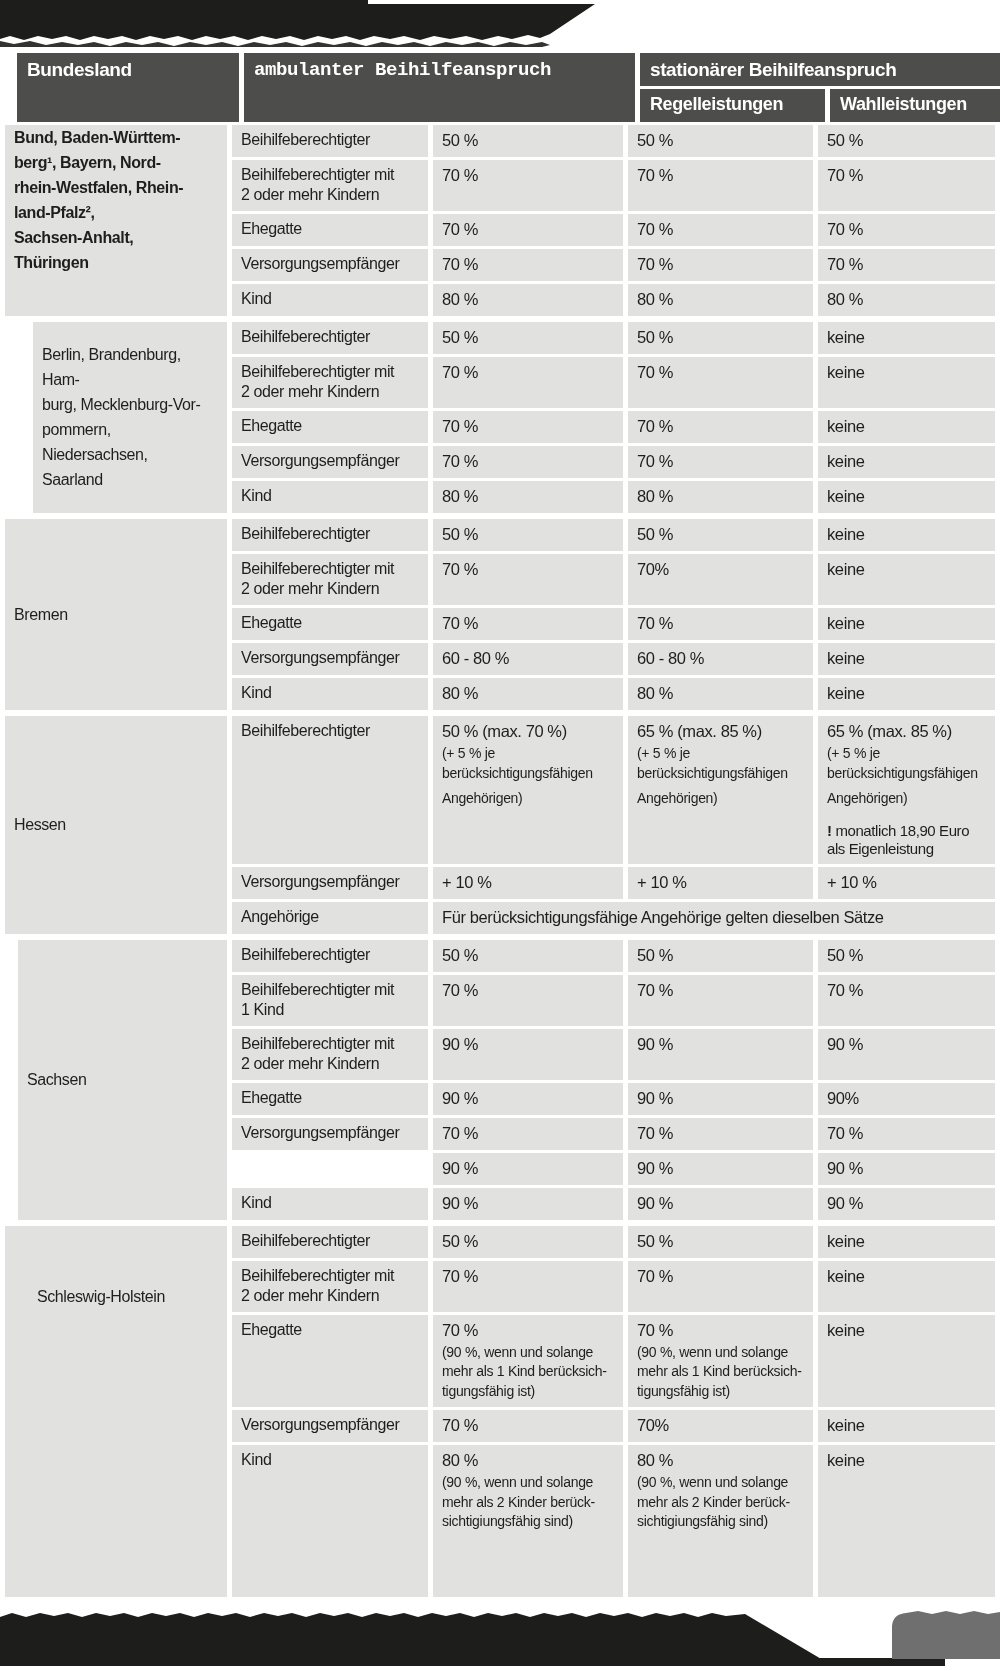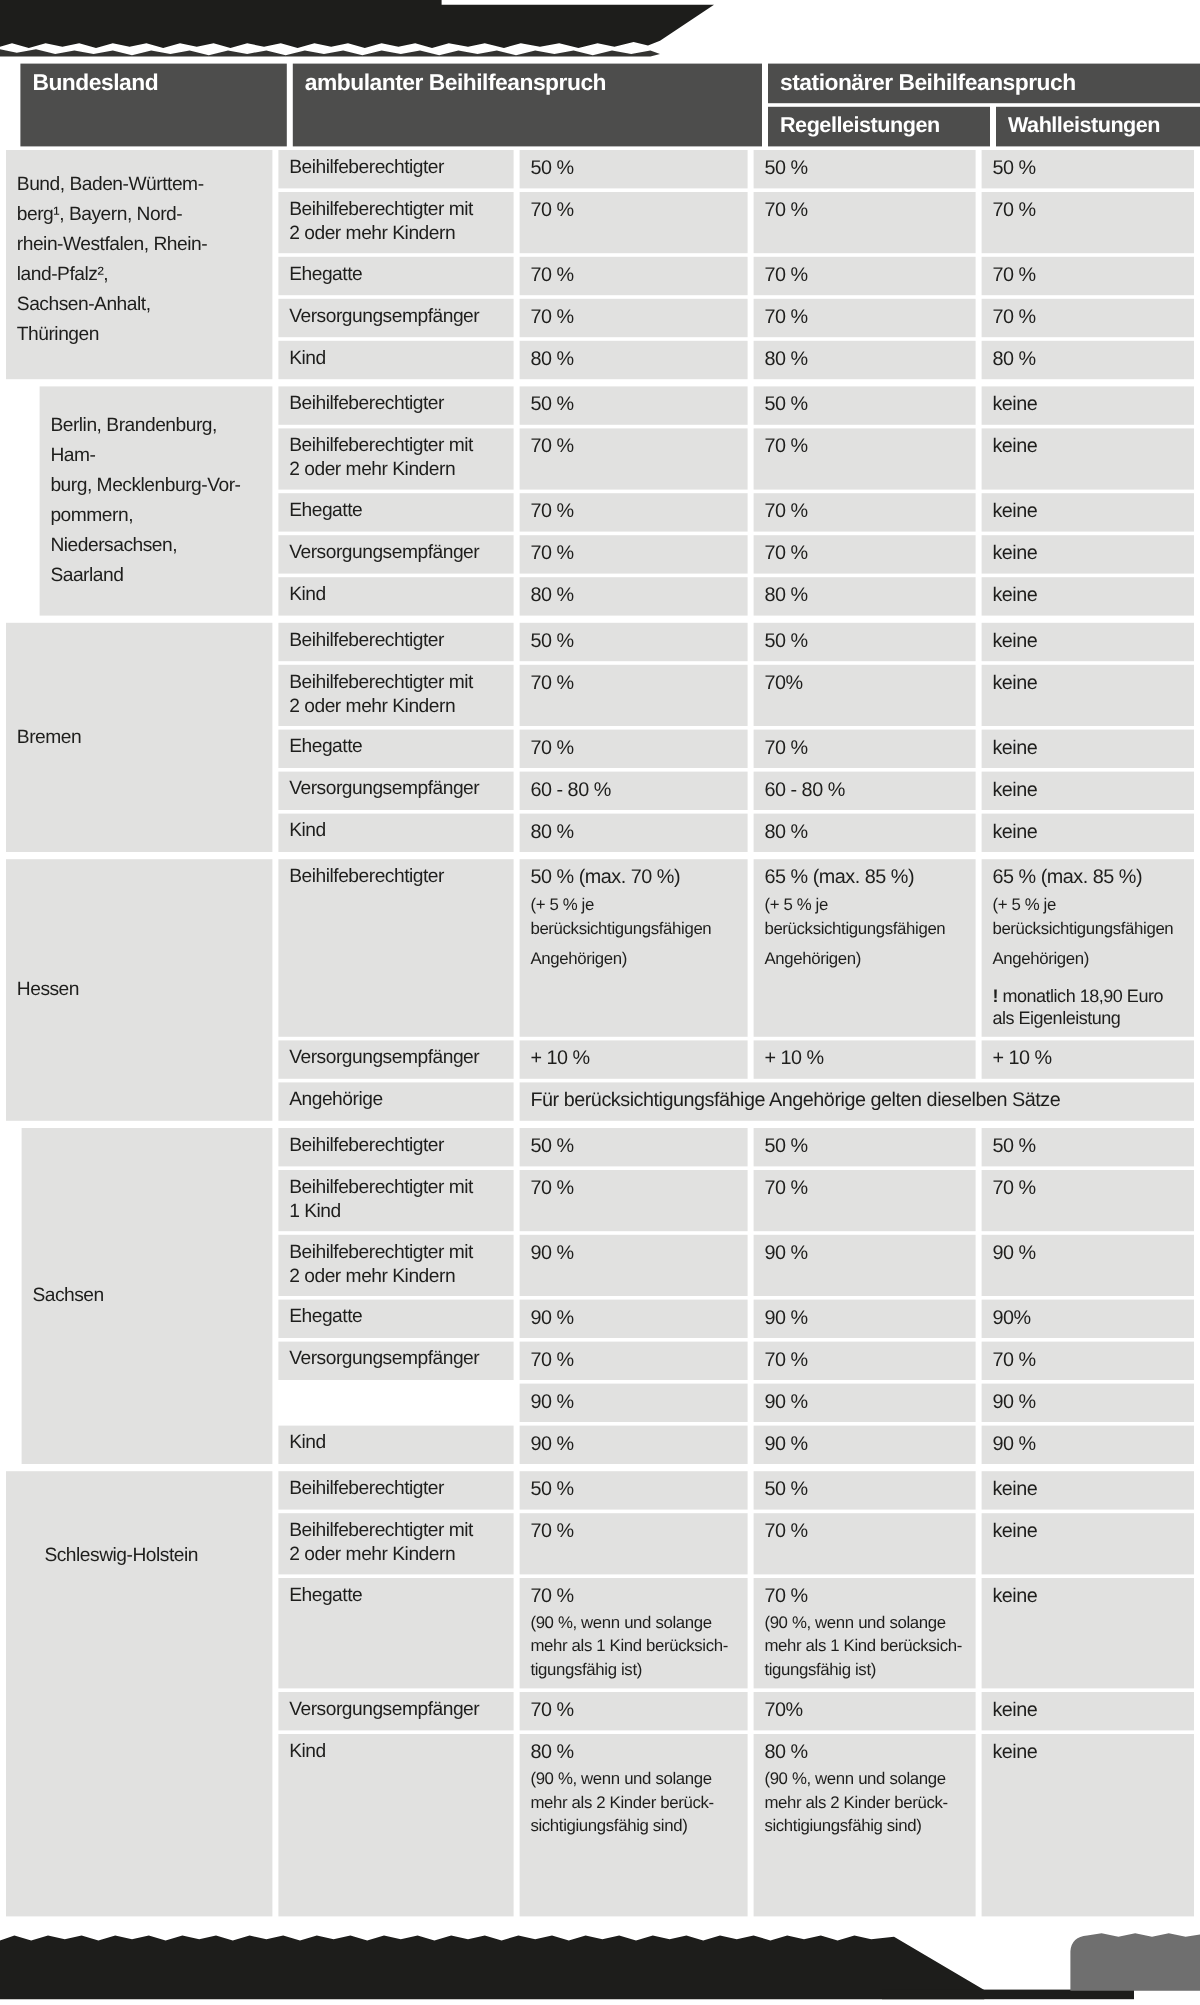--- a/index.html
+++ b/index.html
@@ -20,21 +20,21 @@
     grid-template-rows:33px 33px;
     column-gap:5px;row-gap:3px;padding-left:12px;
   }
   .hcell{
     background:#4d4d4c;color:#ffffff;font-weight:bold;font-size:19px;
     letter-spacing:-0.4px;padding:6px 0 0 10px;box-sizing:border-box;
     white-space:nowrap;overflow:hidden;
   }
   .hcell.sub{font-size:18px;padding-top:5px;}
   .h-bund{grid-column:1;grid-row:1 / span 2;}
-  .h-amb{grid-column:2;grid-row:1 / span 2;}
+  .h-amb{grid-column:2;grid-row:1 / span 2;font-family:Liberation Mono, monospace;}
   .h-stat{grid-column:3 / span 2;grid-row:1;}
   .h-regel{grid-column:3;grid-row:2;}
   .h-wahl{grid-column:4;grid-row:2;}
 
   .group{
     display:grid;
     grid-template-columns:222px 196px 190px 185px 177px;
     column-gap:5px;row-gap:3px;
     grid-auto-rows:minmax(31px,auto);
     margin-top:3px;
@@ -43,21 +43,21 @@
 
   .cell{
     background:#e1e1e0;box-sizing:border-box;
     padding:5px 8px 6px 9px;
     font-size:16px;line-height:20px;letter-spacing:-0.4px;
   }
   .state{
     grid-column:1;display:flex;align-items:center;
     white-space:pre-line;font-size:16px;line-height:25px;
   }
-  .group-0 .state{align-items:flex-start;padding-top:16px;}
+  .group-0 .state{align-items:flex-start;padding-top:0;font-weight:bold;}
   .group-5 .state{align-items:flex-start;padding-top:58px;}
   .lbl{grid-column:2;white-space:pre-line;}
   .vcell{white-space:pre-line;}
   .col-amb{grid-column:3;}
   .col-regel{grid-column:4;}
   .col-wahl{grid-column:5;}
   .col-span{grid-column:3 / 6;}
   .val{font-size:16.5px;line-height:21px;white-space:pre-line;}
   .note{font-size:14px;line-height:19.5px;letter-spacing:-0.3px;margin-top:2px;white-space:pre-line;}
   .note2{margin-top:6px;}

